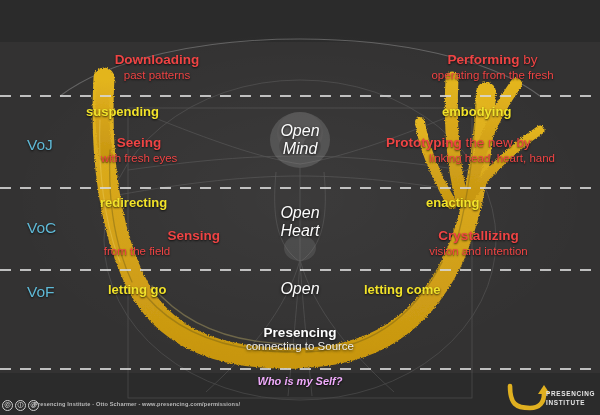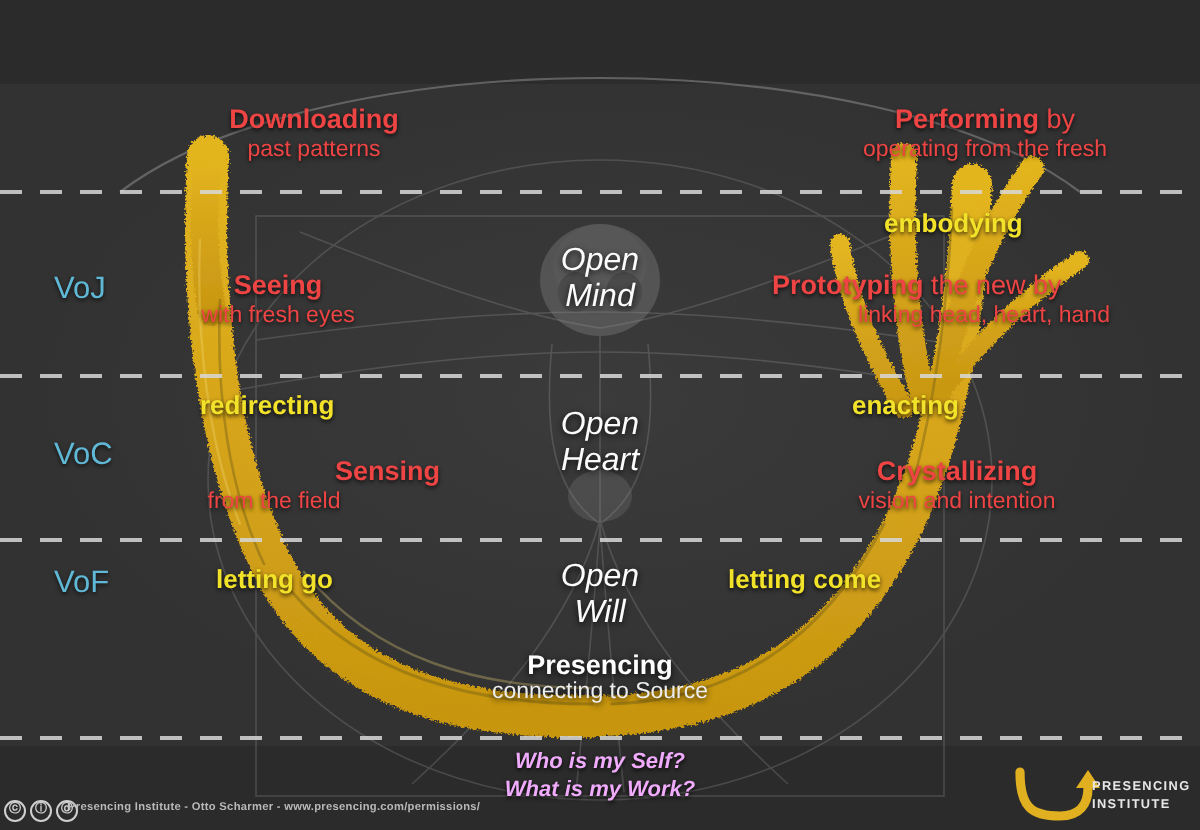--- a/index.html
+++ b/index.html
@@ -195,20 +195,21 @@
   <div class="tx stage-head" style="left:72px;top:52px;width:170px;text-align:center;">
     <span class="b">Downloading</span><span></span>
   </div>
   <div class="tx stage-sub" style="left:72px;top:69px;width:170px;text-align:center;">past patterns</div>
 
   <div class="tx stage-head" style="left:390px;top:52px;width:205px;text-align:center;">
     <span class="b">Performing</span><span> by</span>
   </div>
   <div class="tx stage-sub" style="left:390px;top:69px;width:205px;text-align:center;">operating from the fresh</div>
 
+  <div class="tx yellow" style="left:86px;top:104px;font-size:13px;">suspending</div>
   <div class="tx yellow" style="left:100px;top:195px;font-size:13px;">redirecting</div>
   <div class="tx yellow" style="left:108px;top:282px;font-size:13px;">letting go</div>
 
   <div class="tx stage-head" style="left:64px;top:135px;width:150px;text-align:center;">
     <span class="b">Seeing</span><span></span>
   </div>
   <div class="tx stage-sub" style="left:64px;top:152px;width:150px;text-align:center;">with fresh eyes</div>
 
   <div class="tx stage-head" style="left:70px;top:228px;width:150px;text-align:right;">
     <span class="b">Sensing</span><span></span>
@@ -236,31 +237,29 @@
   <div class="center-lbl" style="left:225px;top:122px;">
     <div>Open</div>
     <div>Mind</div>
   </div>
   <div class="center-lbl" style="left:225px;top:204px;">
     <div>Open</div>
     <div>Heart</div>
   </div>
   <div class="center-lbl" style="left:225px;top:280px;">
     <div>Open</div>
-    <div>Will</div>
   </div>
 
   <div class="presencing">
     <div class="p1">Presencing</div>
     <div class="p2">connecting to Source</div>
   </div>
 
   <div class="questions">
     <div>Who is my Self?</div>
-    <div>What is my Work?</div>
   </div>
 
   <div class="cc">
     <span>ⓒ</span>
     <span>ⓘ</span>
     <span>ⓓ</span>
   </div>
   <div class="credit">Presencing Institute - Otto Scharmer - www.presencing.com/permissions/</div>
 
   <svg class="pi-logo" viewBox="0 0 96 30">

